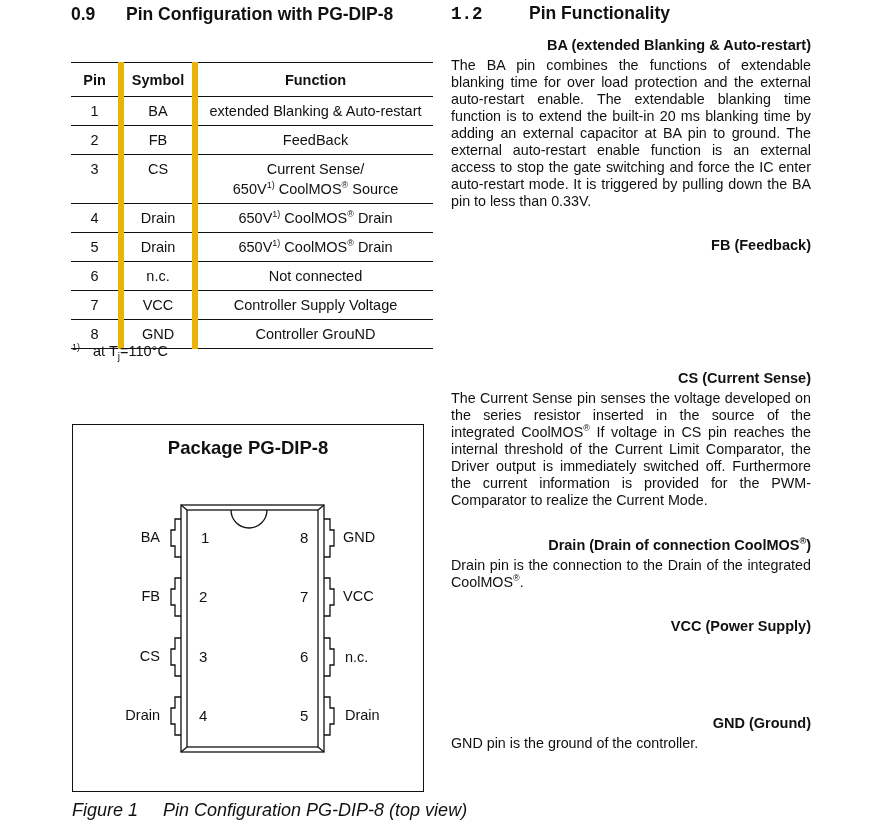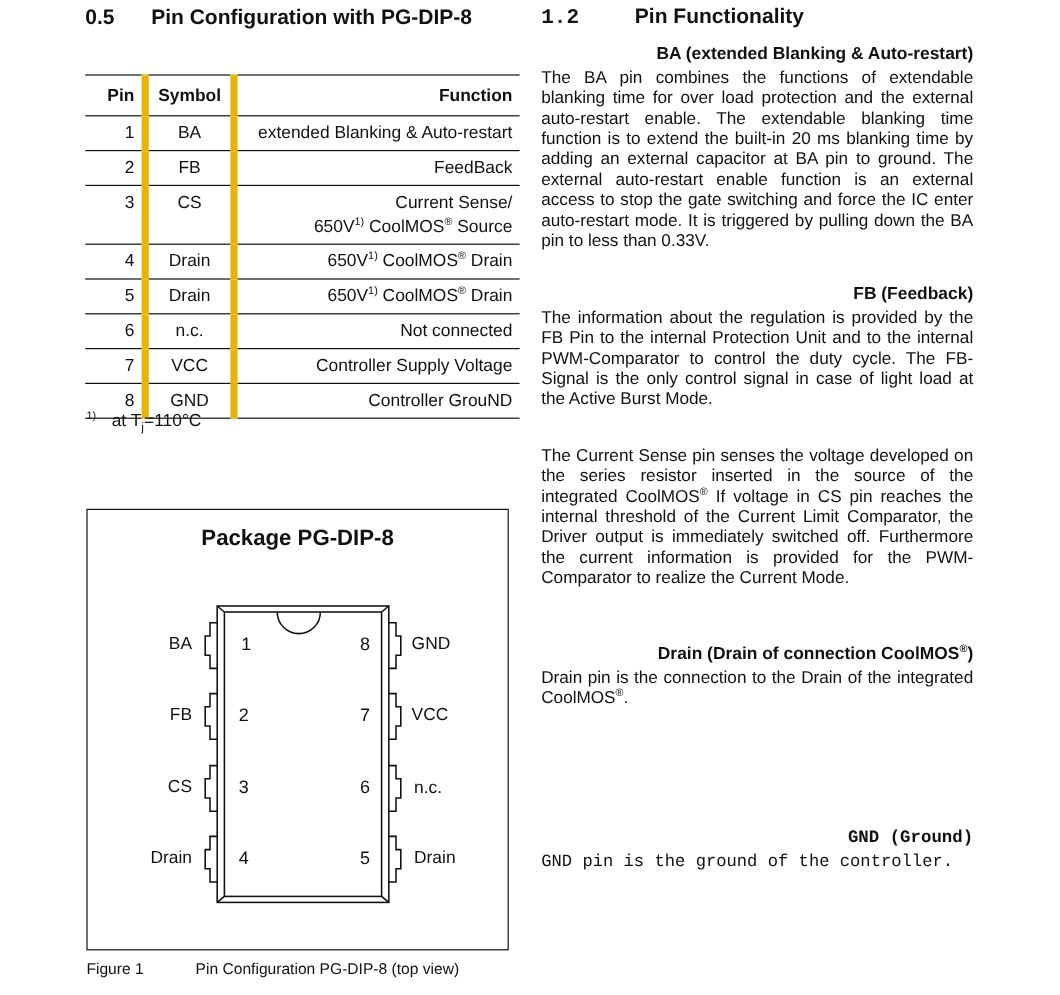--- a/index.html
+++ b/index.html
@@ -4,50 +4,50 @@
 <style>
   html, body { margin:0; padding:0; background:#ffffff; }
   body { width:883px; height:829px; position:relative; overflow:hidden;
          font-family:"Liberation Sans", sans-serif; color:#111; }
   .abs { position:absolute; }
   .h1 { font-weight:bold; font-size:17.5px; white-space:nowrap; }
   .h1 .num { display:inline-block; }
   
   .pin-table { position:absolute; left:71px; top:62px; width:362px; border-collapse:collapse;
                font-size:14.5px; }
-  .pin-table th, .pin-table td { border-top:1px solid #111; padding:0 6px; vertical-align:top; text-align:right; }
+  .pin-table th, .pin-table td { border-top:1px solid #111; padding:0 6px; vertical-align:top; text-align:center; }
   .pin-table th { font-weight:bold; height:33px; vertical-align:middle; }
   .pin-table th + th, .pin-table td + td { border-left:6px solid #eab308; }
   .pin-table tr:last-child td { border-bottom:1px solid #111; }
   .pin-table td { padding-top:4px; padding-bottom:4px; line-height:20px; }
   .pin-table td.sym, .pin-table th.sym { text-align:center; }
   .pin-table col.c1 { width:50px; }
   .pin-table col.c2 { width:74px; }
   sup { font-size:9px; line-height:0; vertical-align:super; }
   sub { font-size:10px; line-height:0; }
   .footnote { font-size:14.5px; }
   .pf-title { position:absolute; left:451px; top:3px; }
   .section { position:absolute; left:451px; width:360px; }
   .section .st { font-weight:bold; font-size:14.5px; line-height:18px;text-align:right; }
   .section .sb { font-size:14.3px; line-height:17px; text-align:justify; margin-top:3px; }
   
   .figbox { position:absolute; left:72px; top:424px; width:352px; height:368px;
             border:1.5px solid #111; box-sizing:border-box; }
   .pkg-title { position:absolute; left:0; right:0; top:12px; text-align:center;
                font-weight:bold; font-size:18.5px; }
-  .caption { position:absolute; left:72px; top:800px; font-size:13px; white-space:nowrap; }
+  .caption { position:absolute; left:72px; top:800px; font-size:18px; font-style:italic; white-space:nowrap; }
   .caption .cap-label { display:inline-block; width:91px; }
   .pin-lbl { position:absolute; font-size:14.5px; }
   .pin-num { position:absolute; font-size:15px; }
 </style>
 </head>
 <body>
 
 <div class="abs h1" style="left:71px; top:4px;">
-  <span class="num" style="width:55px;">0.5</span><span>Pin Configuration with PG-DIP-8</span>
+  <span class="num" style="width:55px;">0.9</span><span>Pin Configuration with PG-DIP-8</span>
 </div>
 
 <table class="pin-table">
   <colgroup>
       <col class="c1">
       <col class="c2">
       <col>
     </colgroup>
   <thead>
     <tr>
@@ -168,31 +168,32 @@
   <span class="num" style="width:78px;font-family:Liberation Mono, monospace;">1.2</span><span>Pin Functionality</span>
 </div>
 
 <div class="section" style="top:36px;">
   <div class="st">BA (extended Blanking &amp; Auto-restart)</div>
   <div class="sb">The BA pin combines the functions of extendable blanking time for over load protection and the external auto-restart enable. The extendable blanking time function is to extend the built-in 20 ms blanking time by adding an external capacitor at BA pin to ground. The external auto-restart enable function is an external access to stop the gate switching and force the IC enter auto-restart mode. It is triggered by pulling down the BA pin to less than 0.33V.</div>
 </div>
 
 <div class="section" style="top:236px;">
   <div class="st">FB (Feedback)</div>
-  <div class="sb">The information about the regulation is provided by the FB Pin to the internal Protection Unit and to the internal PWM-Comparator to control the duty cycle. The FB-Signal is the only control signal in case of light load at the Active Burst Mode.</div>
 </div>
 
 <div class="section" style="top:369px;">
+  <div class="st">CS (Current Sense)</div>
   <div class="sb"><span>The Current Sense pin senses the voltage developed on the series resistor inserted in the source of the integrated CoolMOS</span><sup>®</sup><span> If voltage in CS pin reaches the internal threshold of the Current Limit Comparator, the Driver output is immediately switched off. Furthermore the current information is provided for the PWM-Comparator to realize the Current Mode.</span></div>
 </div>
 
 <div class="section" style="top:536px;">
   <div class="st"><span>Drain (Drain of connection CoolMOS</span><sup>®</sup><span>)</span></div>
   <div class="sb"><span>Drain pin is the connection to the Drain of the integrated CoolMOS</span><sup>®</sup><span>.</span></div>
 </div>
 
 <div class="section" style="top:617px;">
+  <div class="st">VCC (Power Supply)</div>
 </div>
 
-<div class="section" style="top:690px;font-family:Liberation Mono, monospace;">
+<div class="section" style="top:714px;">
   <div class="st">GND (Ground)</div>
   <div class="sb">GND pin is the ground of the controller.</div>
 </div>
 
 </body></html>

